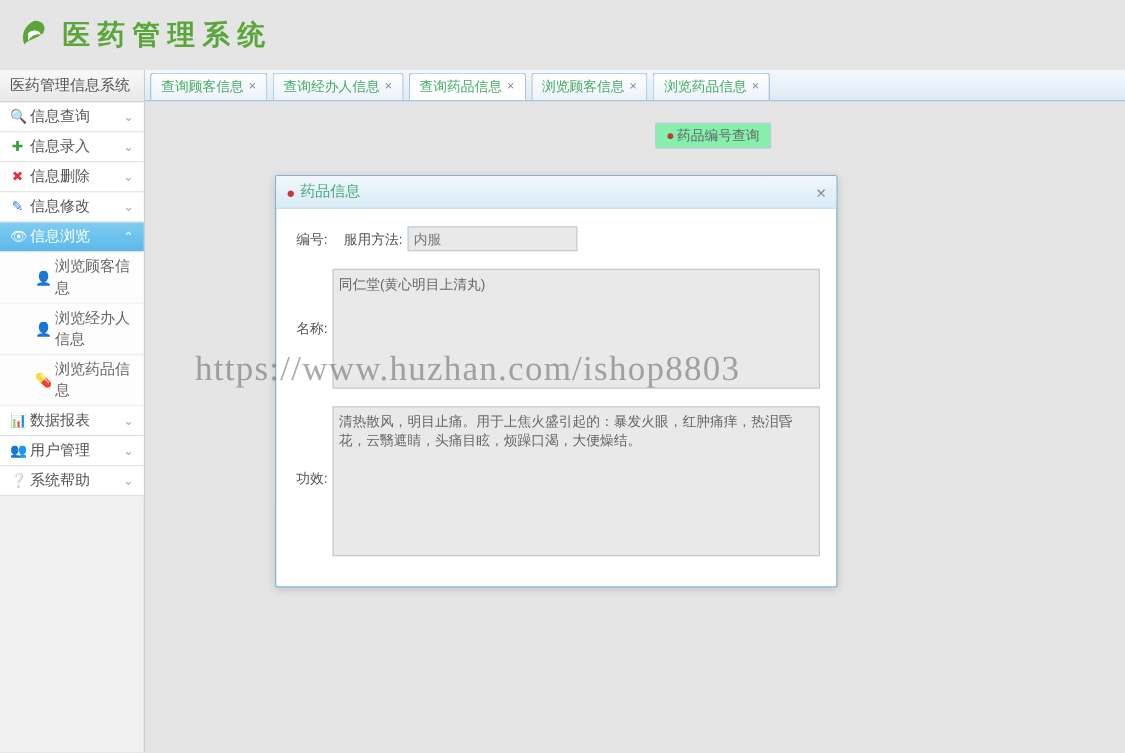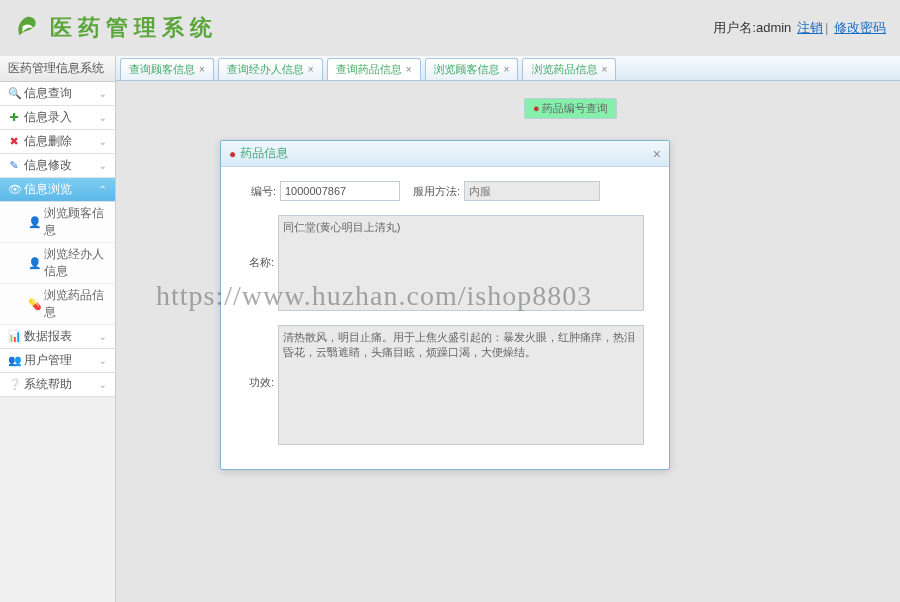--- a/index.html
+++ b/index.html
@@ -43,46 +43,41 @@
 
 .bg-panel { position: absolute; left: 408px; top: 42px; border: 1px solid #bcd; background: #86efac; border-radius: 2px; padding: 2px 8px; font-size: 11px; color: #666; }
 .bg-panel .red { color: #c33; margin-right: 2px; }
 
 
 .modal { position: absolute; left: 220px; top: 140px; width: 450px; height: 330px; background: #fff; border: 1px solid #7eb4d6; border-radius: 2px; box-shadow: 0 2px 8px rgba(0,0,0,0.15); }
 .modal-title { background: linear-gradient(#f0f7fc,#d9ebf7); border-bottom: 1px solid #bcd6e8; padding: 4px 8px; display: flex; align-items: center; justify-content: space-between; }
 .modal-title .t { display: flex; align-items: center; gap: 4px; color: #4a7; font-size: 12px; }
 .modal-title .t .red { color: #c33; }
 .modal-title .close { color: #888; cursor: pointer; font-size: 14px; }
-.modal-body { padding: 14px 25px; }
+.modal-body { padding: 14px 11px; }
 .row { display: flex; align-items: flex-start; margin-bottom: 14px; gap: 4px; }
 .row label { width: 30px; text-align: right; color: #555; font-size: 11px; padding-top: 3px; }
 .inp { border: 1px solid #bfcdd9; background: #fff; padding: 2px 4px; font-size: 11px; color: #555; height: 20px; }
 .inp-ro { background: #e9e9e9; color: #777; }
 .ta { border: 1px solid #bfcdd9; background: #e9e9e9; padding: 4px; font-size: 11px; color: #666; resize: none; font-family: Liberation Sans, sans-serif; }
 
 
 .watermark { position: absolute; left: 156px; top: 280px; font-size: 28px; color: rgba(100,100,100,0.55); font-family: Georgia, serif; letter-spacing: 1px; pointer-events: none; z-index: 50; }
 </style>
 </head>
 <body>
 
 <div class="header">
   <div class="logo-area">
     <svg class="logo-icon" viewBox="0 0 40 40">
       <path d="M20 5 C10 10 6 20 10 30 C14 24 24 24 30 18 C34 12 30 4 20 5 Z" fill="#5aa63a"></path>
       <path d="M14 18 C18 14 26 14 28 20 C24 18 18 20 14 26 Z" fill="#fff"></path>
     </svg>
     <span class="logo-text">医药管理系统</span>
   </div>
-  <div class="user-area">
-    <span>用户名:</span><span>admin</span>
-    <a>注销</a><span class="sep">|</span>
-    <a>修改密码</a>
-  </div>
 </div>
 
 <div class="main">
 
   <div class="sidebar">
     <div class="sidebar-title">医药管理信息系统</div>
 
     <div class="menu-item">
       <span class="lbl">
           <span class="ic ic-g">🔍</span>
@@ -187,21 +182,20 @@
   <div class="modal-title">
     <span class="t">
         <span class="red">●</span>
         <span>药品信息</span>
       </span>
     <span class="close">×</span>
   </div>
   <div class="modal-body">
     <div class="row">
       <label>编号:</label>
-      <input class="inp" style="width: 120px;" value="1000007867">
       <label style="width:56px">服用方法:</label>
       <input class="inp inp-ro" style="width: 136px;" readonly="" value="内服">
     </div>
     <div class="row">
       <label style="padding-top:40px">名称:</label>
       <textarea class="ta" style="width: 390px; height: 96px;" readonly="">同仁堂(黄心明目上清丸)</textarea>
     </div>
     <div class="row">
       <label style="padding-top:50px">功效:</label>
       <textarea class="ta" style="width: 390px; height: 120px;" readonly="">清热散风，明目止痛。用于上焦火盛引起的：暴发火眼，红肿痛痒，热泪昏花，云翳遮睛，头痛目眩，烦躁口渴，大便燥结。</textarea>

